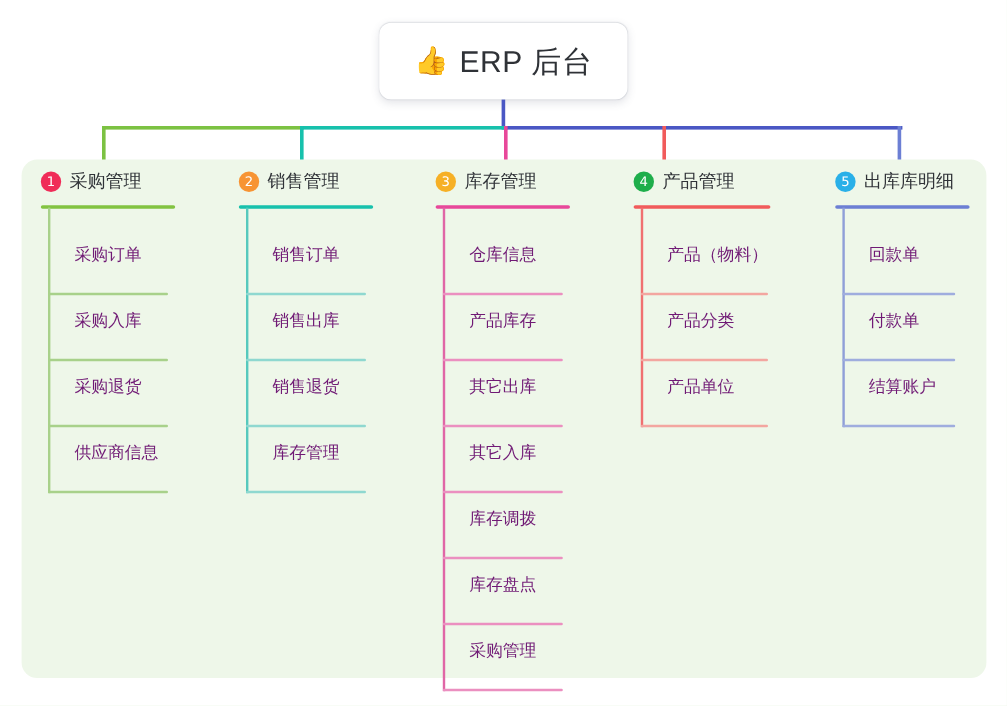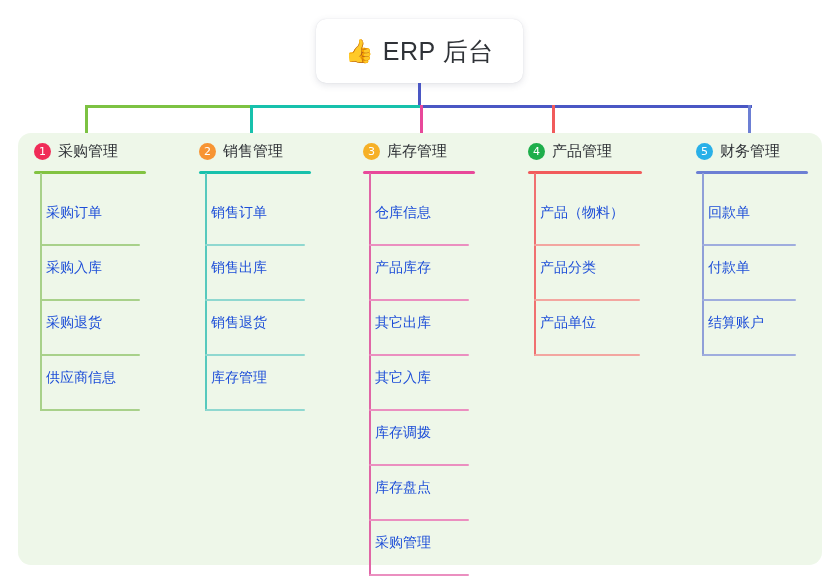--- a/index.html
+++ b/index.html
@@ -107,24 +107,24 @@
     width: 2px;
   }
 
   .leaf {
     position: absolute;
     left: 6px;
     height: 55px;
   }
   .leaf-text {
     position: absolute;
-    left: 6px;
+    left: 22px;
     top: 13px;
     font-size: 14px;
-    color: #1d4ed8;
+    color: #701a75;
     white-space: nowrap;
   }
   .leaf-rule {
     position: absolute;
     left: 0;
     bottom: 0;
     height: 2px;
     border-radius: 1px;
   }
 </style>
@@ -252,21 +252,21 @@
             <div class="leaf-rule" style="width: 106px; background: rgb(243, 166, 160);"></div>
           </div>
           <div class="leaf" style="top: 168px; width: 106px;">
             <div class="leaf-text">产品单位</div>
             <div class="leaf-rule" style="width: 106px; background: rgb(243, 166, 160);"></div>
           </div>
         </div>
         <div class="column" style="left: 678px;">
           <div class="col-header">
             <span class="badge" style="background: rgb(41, 176, 232);">5</span>
-            <span class="col-title">财务管理</span>
+            <span class="col-title">出库库明细</span>
           </div>
           <div class="col-rule" style="width: 112px; background: rgb(108, 127, 212);"></div>
           <div class="col-spine" style="height: 183px; background: rgb(143, 159, 216);"></div>
           <div class="leaf" style="top: 58px; width: 94px;">
             <div class="leaf-text">回款单</div>
             <div class="leaf-rule" style="width: 94px; background: rgb(159, 173, 222);"></div>
           </div>
           <div class="leaf" style="top: 113px; width: 94px;">
             <div class="leaf-text">付款单</div>
             <div class="leaf-rule" style="width: 94px; background: rgb(159, 173, 222);"></div>

